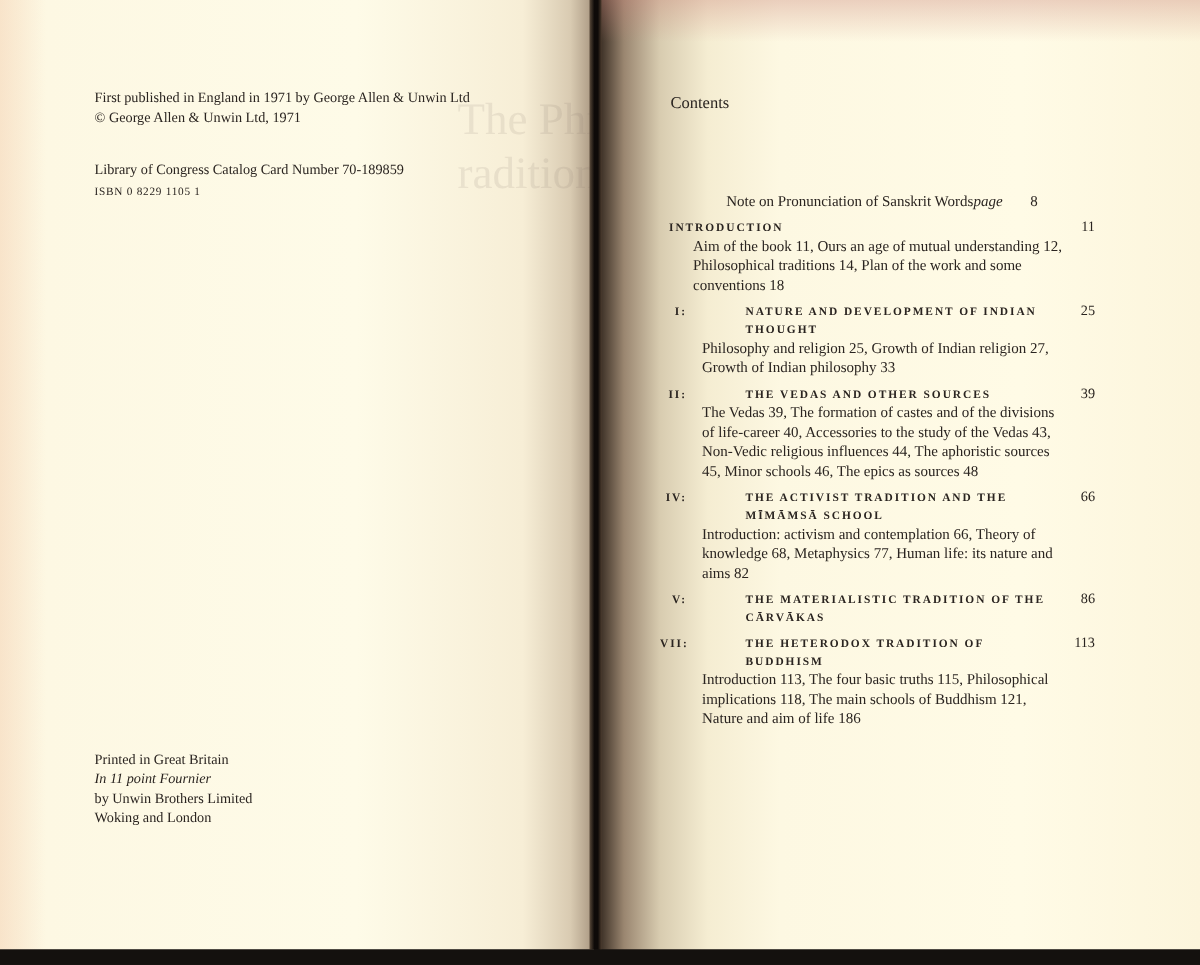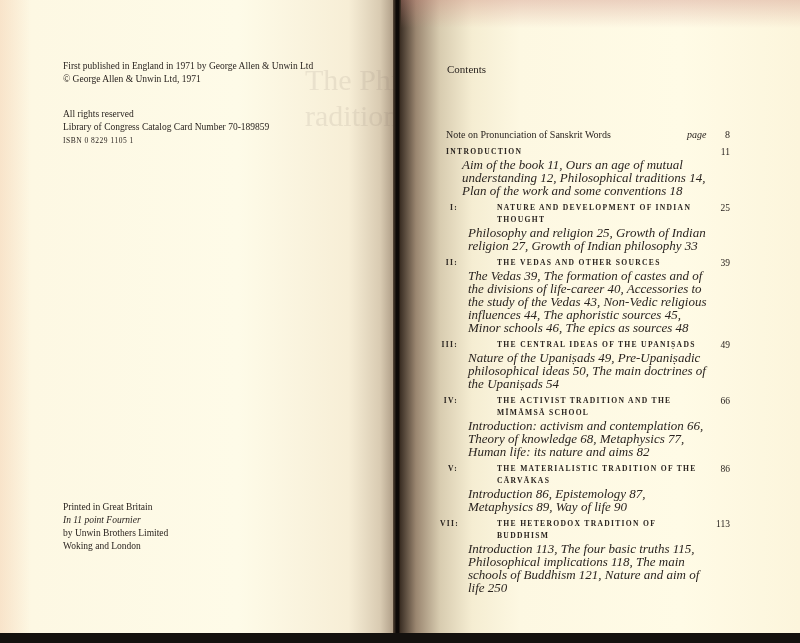--- a/index.html
+++ b/index.html
@@ -50,36 +50,36 @@
   .imprint-printer { top: 501px; }
   .smallcaps { font-size: 7.5px; letter-spacing: 0.5px; }
   .it { font-style: italic; }
 
   
   .contents-heading {
     position: absolute; left: 447px; top: 63px; font-size: 11px;
   }
   .toc { position: absolute; left: 440px; top: 128px; width: 290px; }
   .toc-note {
-    display: flex; justify-content: space-between; font-size: 10px; line-height: 13px;
+    display: flex; justify-content: center; font-size: 10px; line-height: 13px;
     margin-left: 6px;
   }
   .toc-note .pg { white-space: nowrap; }
   .toc-note .pg .it { margin-right: 16px; }
   .entry { position: relative; margin-top: 5px; }
   .entry-head {
     display: flex; justify-content: space-between; align-items: flex-start;
     font-size: 7.6px; letter-spacing: 1.3px; line-height: 12px; font-weight: bold;
   }
   .entry-head .roman { display: inline-block; width: 18px; text-align: right; margin-right: 4px; }
   .entry-head .title-wrap { display: flex; flex: 1; }
   .entry-head .title { flex: 1; padding-right: 12px; padding-left: 35px; }
   .entry-head .pn { font-size: 9.5px; letter-spacing: 0; font-weight: normal; }
   .entry-sub {
-    font-style: italic; font-size: 13px; line-height: 13px;
+    font-size: 10px; line-height: 13px;
     margin-left: 28px; margin-right: 20px;
   }
   .entry.intro .entry-sub { margin-left: 22px; }
   .entry.intro .entry-head .title { padding-left: 6px; }
 </style>
 </head>
 <body>
 
 <div class="spread">
 
@@ -88,21 +88,20 @@
       <div>The Philosop</div>
       <div>raditions of India</div>
     </div>
 
     <div class="imprint imprint-top">
       <div>First published in England in 1971 by George Allen &amp; Unwin Ltd</div>
       <div>© George Allen &amp; Unwin Ltd, 1971</div>
     </div>
 
     <div class="imprint imprint-rights">
-      <div>All rights reserved</div>
       <div>Library of Congress Catalog Card Number 70-189859</div>
       <div class="smallcaps">ISBN 0 8229 1105 1</div>
     </div>
 
     <div class="imprint imprint-printer">
       <div>Printed in Great Britain</div>
       <div class="it">In 11 point Fournier</div>
       <div>by Unwin Brothers Limited</div>
       <div>Woking and London</div>
     </div>
@@ -147,61 +146,50 @@
       <div class="entry-head">
         <span class="title-wrap">
           <span class="roman">II:</span>
           <span class="title">THE VEDAS AND OTHER SOURCES</span>
         </span>
         <span class="pn">39</span>
       </div>
       <div class="entry-sub">The Vedas 39, The formation of castes and of the divisions of life-career 40, Accessories to the study of the Vedas 43, Non-Vedic religious influences 44, The aphoristic sources 45, Minor schools 46, The epics as sources 48</div>
     </div>
 
-    <div class="entry">
-      <div class="entry-head">
-        <span class="title-wrap">
-          <span class="roman">III:</span>
-          <span class="title">THE CENTRAL IDEAS OF THE UPANIṢADS</span>
-        </span>
-        <span class="pn">49</span>
-      </div>
-      <div class="entry-sub">Nature of the Upaniṣads 49, Pre-Upaniṣadic philosophical ideas 50, The main doctrines of the Upaniṣads 54</div>
-    </div>
 
     <div class="entry">
       <div class="entry-head">
         <span class="title-wrap">
           <span class="roman">IV:</span>
           <span class="title">THE ACTIVIST TRADITION AND THE MĪMĀMSĀ SCHOOL</span>
         </span>
         <span class="pn">66</span>
       </div>
       <div class="entry-sub">Introduction: activism and contemplation 66, Theory of knowledge 68, Metaphysics 77, Human life: its nature and aims 82</div>
     </div>
 
     <div class="entry">
       <div class="entry-head">
         <span class="title-wrap">
           <span class="roman">V:</span>
           <span class="title">THE MATERIALISTIC TRADITION OF THE CĀRVĀKAS</span>
         </span>
         <span class="pn">86</span>
       </div>
-      <div class="entry-sub">Introduction 86, Epistemology 87, Metaphysics 89, Way of life 90</div>
     </div>
 
 
     <div class="entry">
       <div class="entry-head">
         <span class="title-wrap">
           <span class="roman">VII:</span>
           <span class="title">THE HETERODOX TRADITION OF BUDDHISM</span>
         </span>
         <span class="pn">113</span>
       </div>
-      <div class="entry-sub">Introduction 113, The four basic truths 115, Philosophical implications 118, The main schools of Buddhism 121, Nature and aim of life 250</div>
+      <div class="entry-sub">Introduction 113, The four basic truths 115, Philosophical implications 118, The main schools of Buddhism 121, Nature and aim of life 186</div>
     </div>
   </div>
 
   <div class="gutter"></div>
 </div>
 <div class="bottom-edge"></div>
 
 </body></html>

